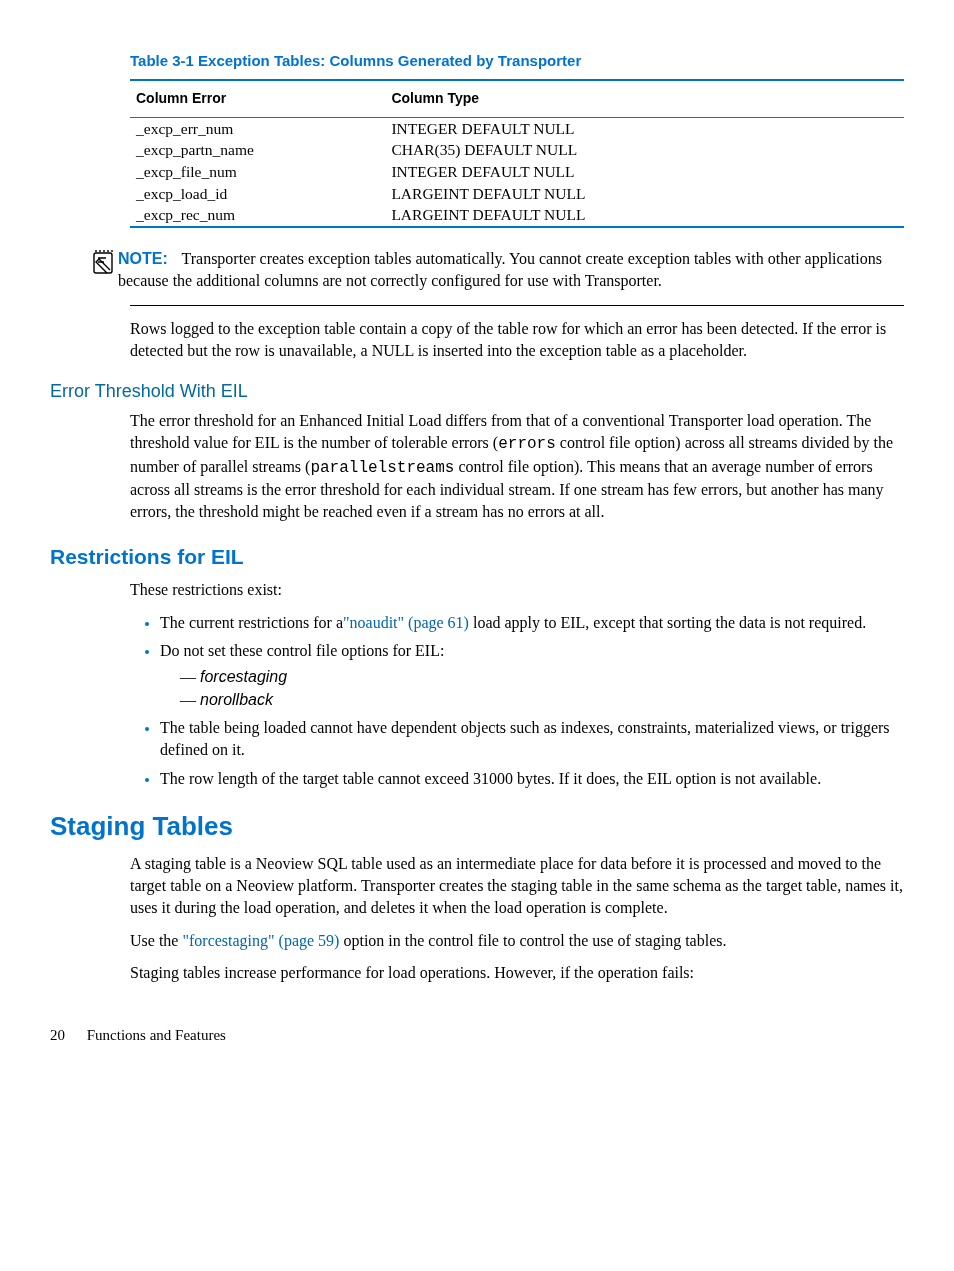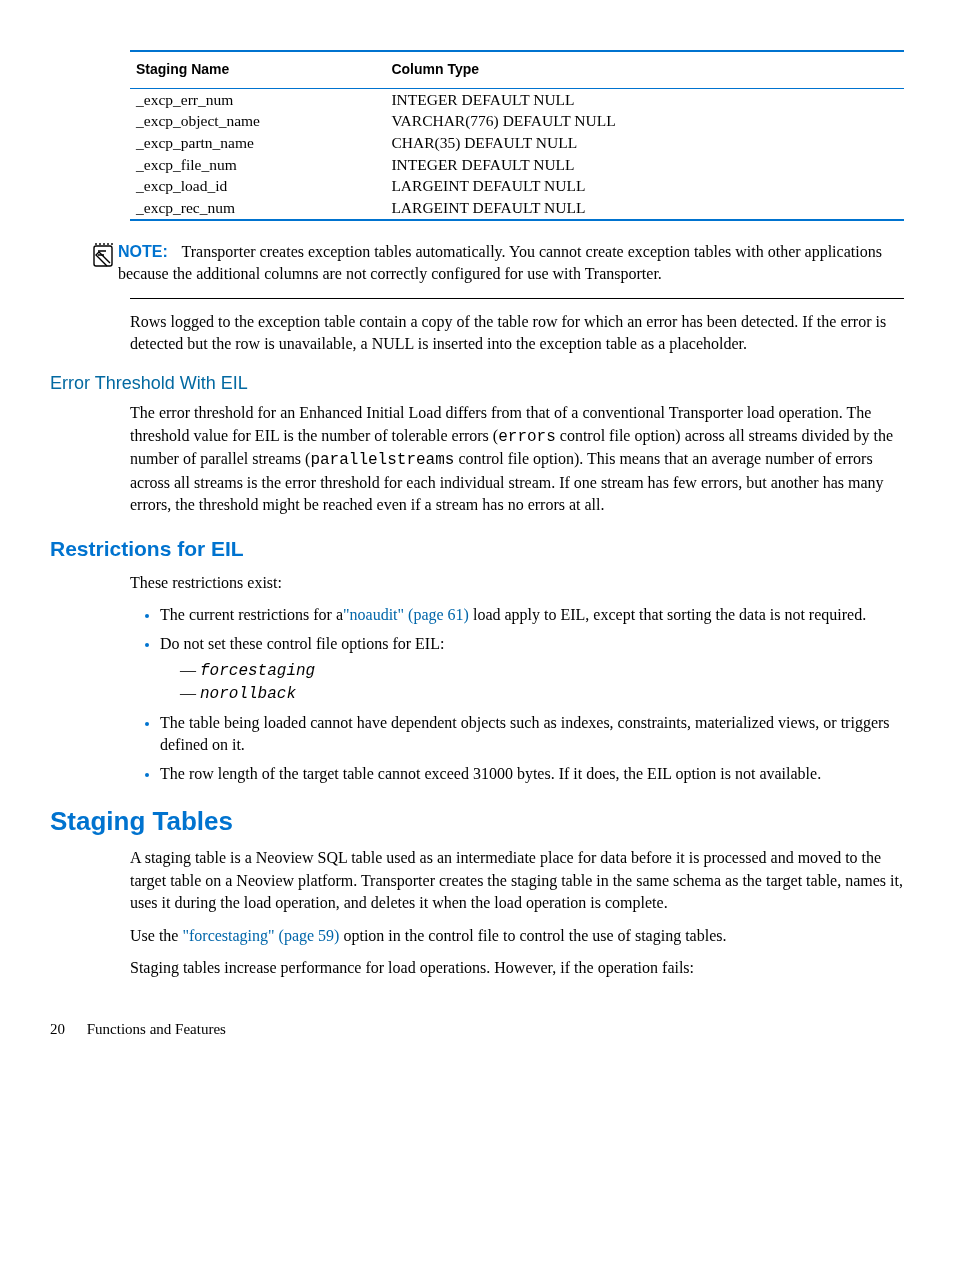--- a/index.html
+++ b/index.html
@@ -90,50 +90,47 @@
     padding-left: 20px;
     margin: 4px 0 6px 0;
   }
   .dash-list li::before {
     content: "— ";
   }
   .code {
     font-family: 'Courier New', Courier, monospace;
   }
   .code-italic {
-    font-family: Liberation Mono, monospace;
+    font-family: Liberation Sans, sans-serif;
     font-style: italic;
   }
   .footer {
     margin-top: 40px;
     font-size: 15px;
     font-family: Georgia, 'Times New Roman', serif;
   }
   .footer .pnum { margin-right: 18px; }
   .col-name { width: 33%; }
 </style>
 </head>
 <body>
 
 <div class="content">
+  <div class="table-caption">Table 3-1 Exception Tables: Columns Generated by Transporter</div>
   <table class="data">
     <thead>
       <tr>
-        <th class="col-name">Staging Name</th>
+        <th class="col-name">Column Error</th>
         <th>Column Type</th>
       </tr>
     </thead>
     <tbody>
       <tr>
           <td>_excp_err_num</td>
           <td>INTEGER DEFAULT NULL</td>
-        </tr>
-      <tr>
-          <td>_excp_object_name</td>
-          <td>VARCHAR(776) DEFAULT NULL</td>
         </tr>
       <tr>
           <td>_excp_partn_name</td>
           <td>CHAR(35) DEFAULT NULL</td>
         </tr>
       <tr>
           <td>_excp_file_num</td>
           <td>INTEGER DEFAULT NULL</td>
         </tr>
       <tr>

